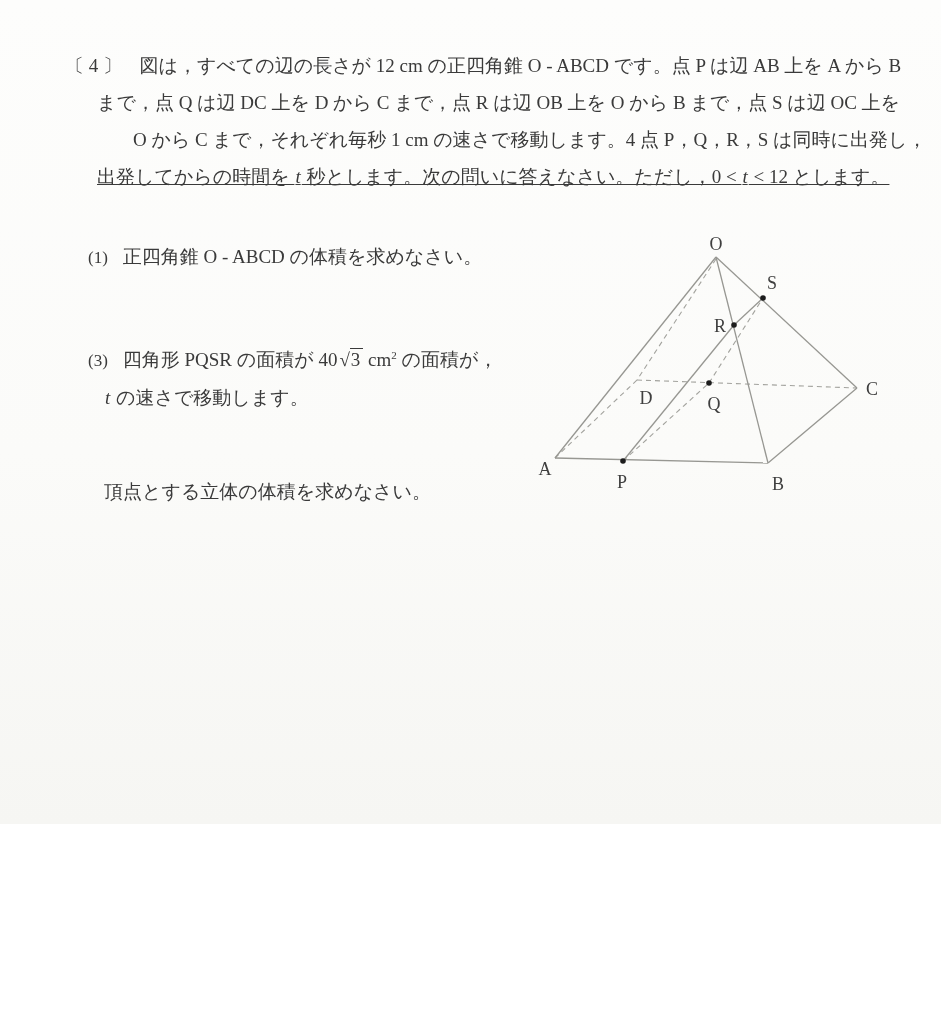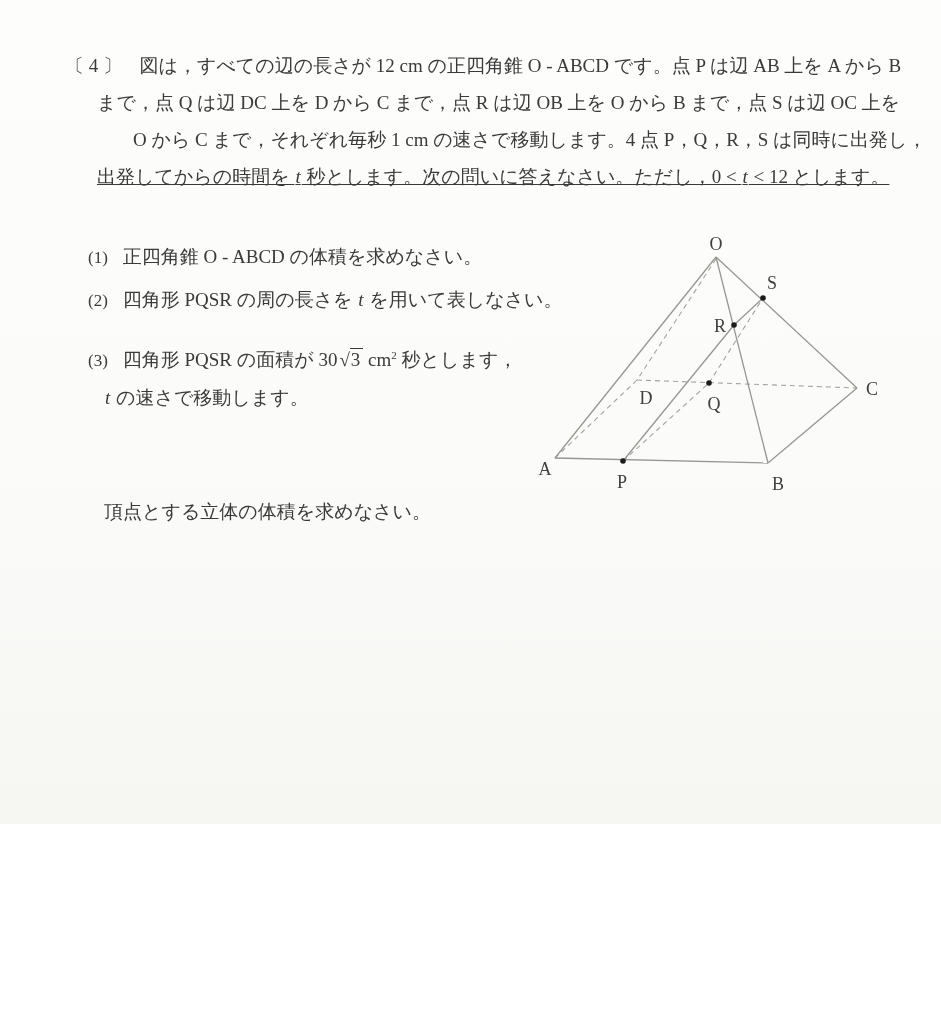--- a/index.html
+++ b/index.html
@@ -61,34 +61,30 @@
   </div>
   <div class="text-line" style="left:97px; top:166px;text-decoration:underline;">
     <span>出発してからの時間を </span><span class="var">t</span><span> 秒とします。次の問いに答えなさい。ただし，0 &lt; </span><span class="var">t</span><span> &lt; 12 とします。</span>
   </div>
 
   <div class="text-line" style="left:88px; top:227px;margin-top:19px;">
     <span class="qlabel">(1)</span>
     <span>正四角錐 O - ABCD の体積を求めなさい。</span>
   </div>
 
-  <div class="text-line" style="left:88px; top:289px;">
-    <span class="qlabel">(2)</span>
-    <span>四角形 PQSR の周の長さを </span><span class="var">t</span><span> を用いて表しなさい。</span>
-  </div>
 
   <div class="text-line" style="left:88px; top:349px;">
     <span class="qlabel">(3)</span>
-    <span>四角形 PQSR の面積が 30</span><span class="radical">√</span><span class="radicand">3</span><span> cm</span><sup class="unit-sup">2</sup><span> 秒とします，</span>
+    <span>四角形 PQSR の面積が 40</span><span class="radical">√</span><span class="radicand">3</span><span> cm</span><sup class="unit-sup">2</sup><span> の面積が，</span>
   </div>
   <div class="text-line" style="left:104px; top:387px;">
     <span class="var">t</span><span> の速さで移動します。</span>
   </div>
 
-  <div class="text-line" style="left:104px; top:481px;margin-top:20px;">
+  <div class="text-line" style="left:104px; top:481px;">
     <span>頂点とする立体の体積を求めなさい。</span>
   </div>
 
   <svg class="figure-svg" width="390" height="285" viewBox="520 228 390 285" xmlns="http://www.w3.org/2000/svg">
 
     <line class="edge-dashed" x1="716" y1="259" x2="637" y2="380"></line>
     <line class="edge-dashed" x1="555" y1="458" x2="637" y2="380"></line>
     <line class="edge-dashed" x1="637" y1="380" x2="857" y2="388"></line>
     <line class="edge-dashed" x1="623" y1="461" x2="709" y2="383"></line>
     <line class="edge-dashed" x1="709" y1="383" x2="763" y2="298"></line>

